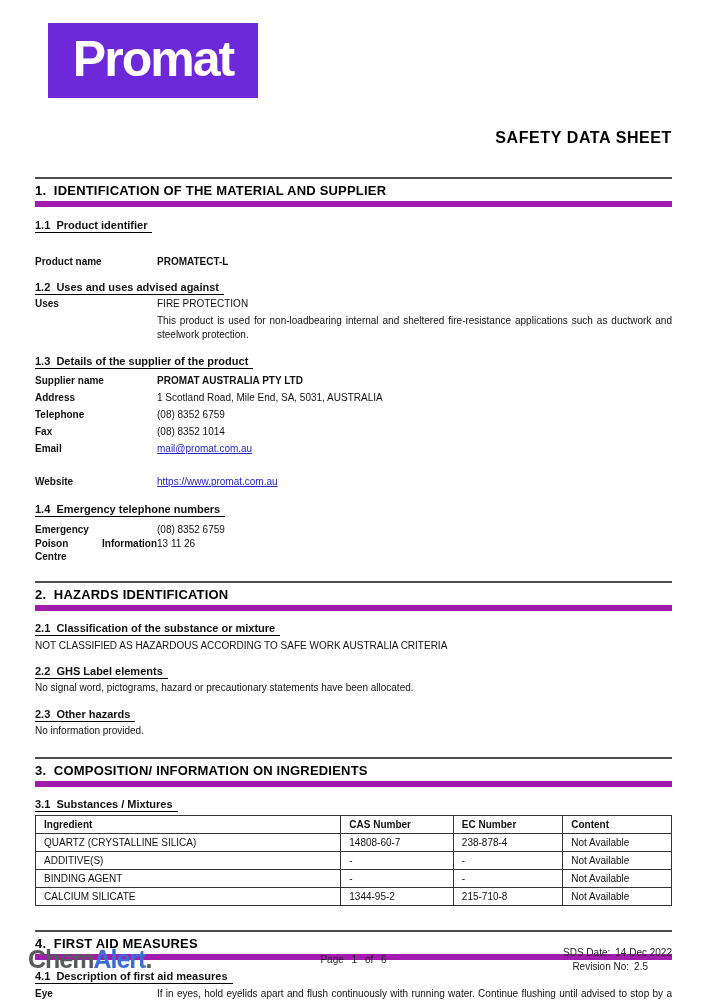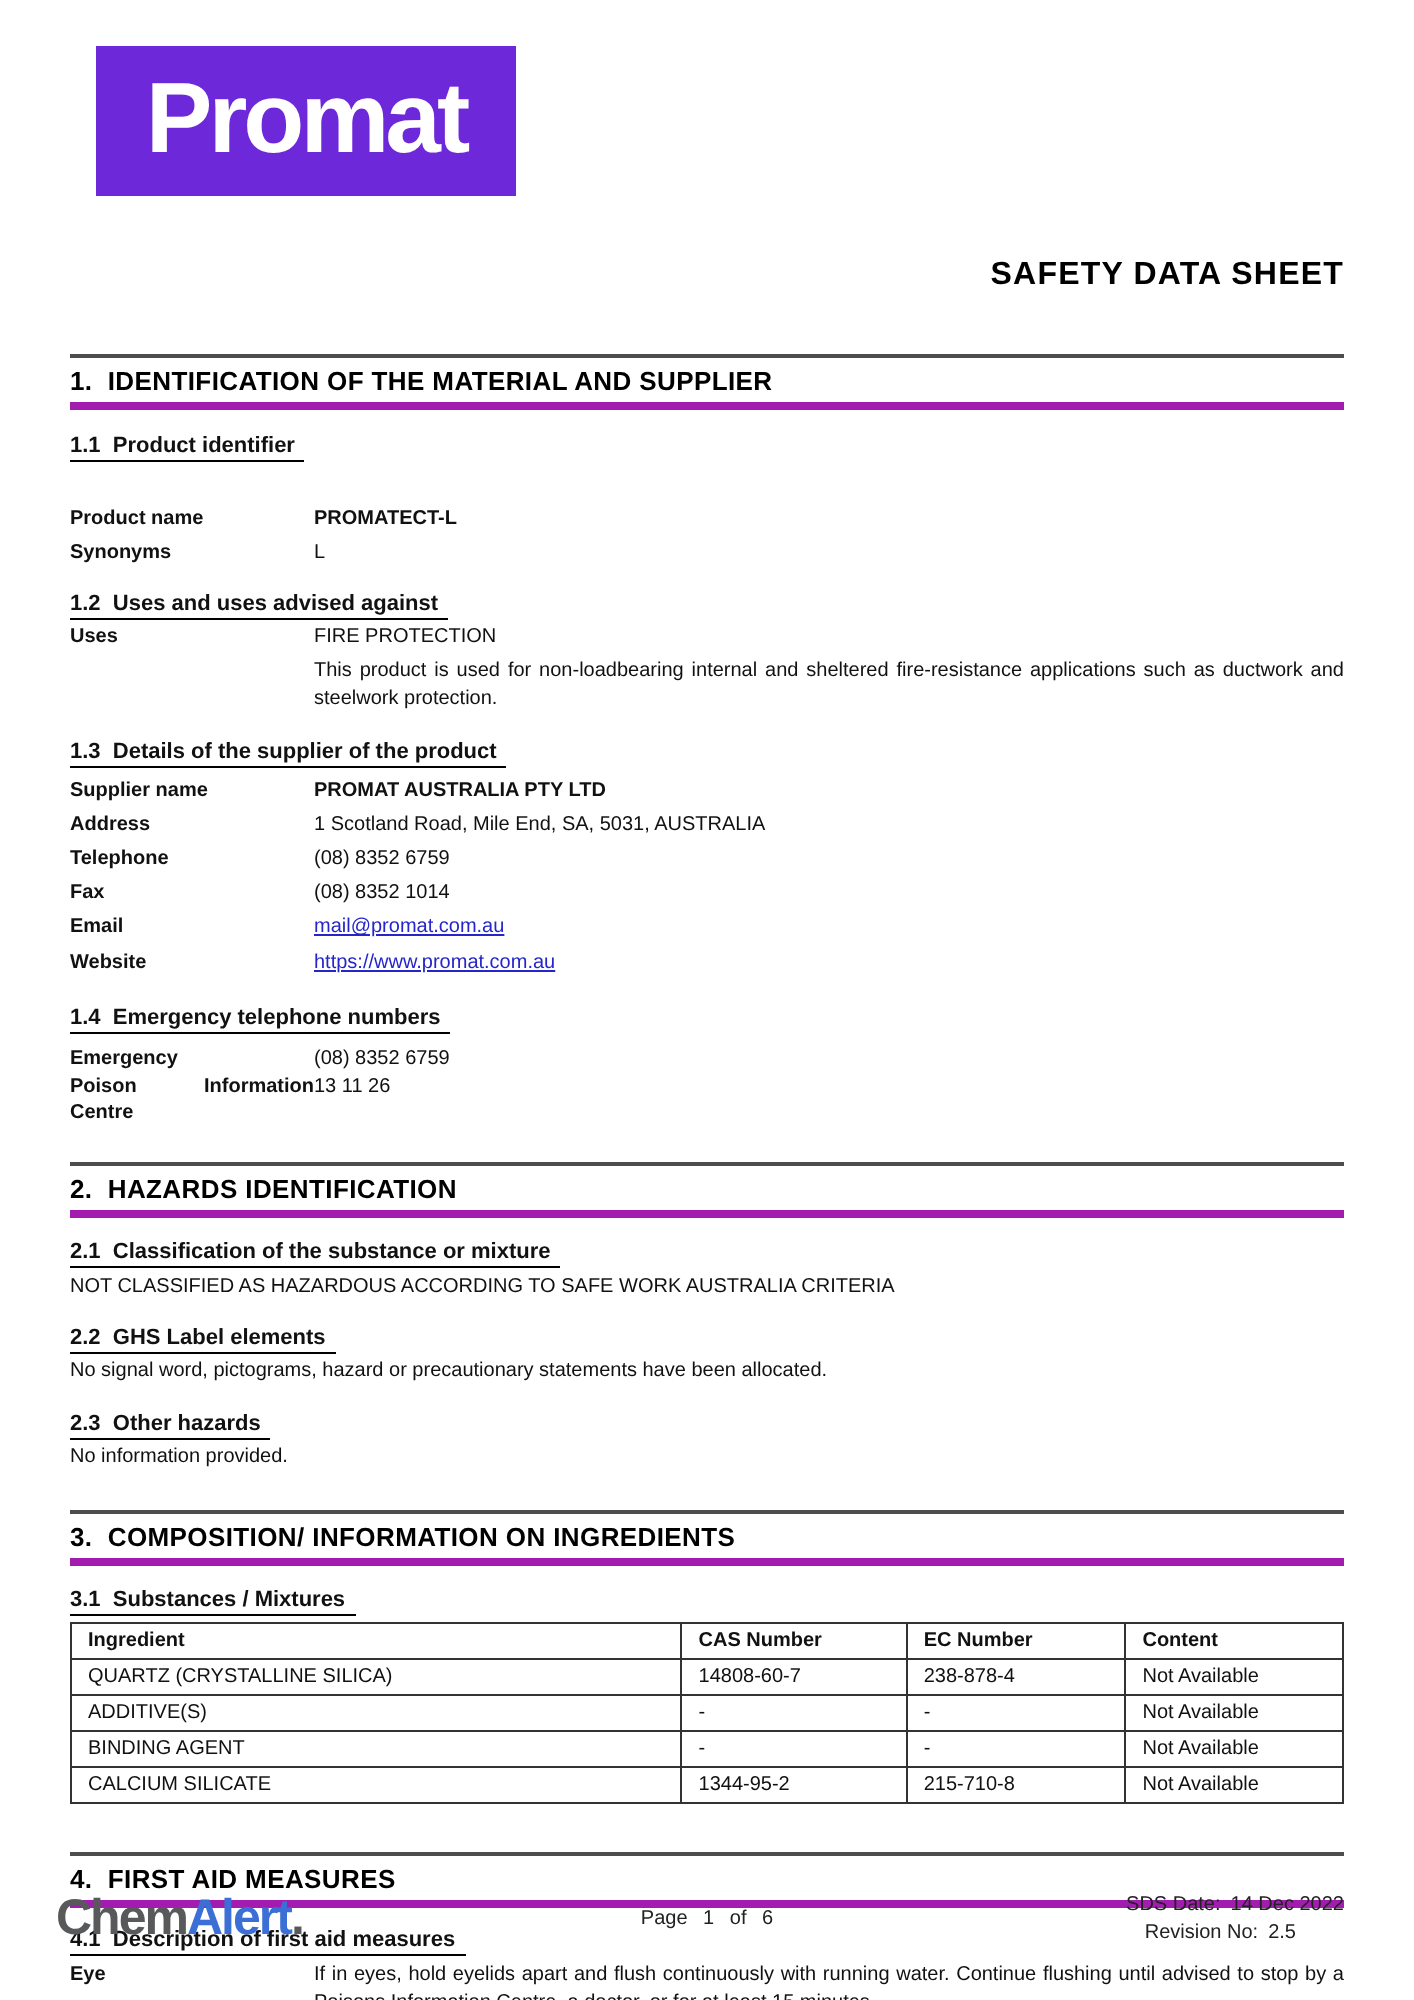--- a/index.html
+++ b/index.html
@@ -18,21 +18,21 @@
     color:#fff; font-weight:bold; font-size:50px; letter-spacing:-2px;
     transform:translateY(-2px);
   }
   .doc-title {
     position:absolute; right:35px; top:129px;
     font-size:16px; font-weight:bold; letter-spacing:.6px; color:#000;
   }
   
   .content { position:absolute; left:35px; right:35px; top:0; }
   .sec-head {
-    border-top:2px solid #4d4d4d; border-bottom:4px solid #a21caf;
+    border-top:2px solid #4d4d4d; border-bottom:6px solid #a21caf;
     padding:4px 0 3px 0;
   }
   .sec-head h2 {
     font-size:13px; font-weight:bold; white-space:pre-wrap; color:#000;
     letter-spacing:.2px;
   }
   .sub-head {
     display:inline-block; font-size:11px; font-weight:bold;
     border-bottom:1px solid #000; padding:0 5px 1px 0; white-space:pre-wrap;
   }
@@ -89,24 +89,20 @@
       <h2>1.  IDENTIFICATION OF THE MATERIAL AND SUPPLIER</h2>
     </div>
 
     <div style="margin-top:8px;">
       <span class="sub-head">1.1  Product identifier</span>
     </div>
     <div class="kv" style="margin-top:22px;">
       <span class="k">Product name</span>
       <span class="v" style="font-weight:bold;">PROMATECT-L</span>
     </div>
-    <div class="kv" style="margin-top:4px;">
-      <span class="k">Synonyms</span>
-      <span class="v">L</span>
-    </div>
 
     <div style="margin-top:9px;">
       <span class="sub-head">1.2  Uses and uses advised against</span>
     </div>
     <div class="kv" style="margin-top:2px;">
       <span class="k">Uses</span>
       <span class="v">FIRE PROTECTION</span>
     </div>
     <div class="kv" style="margin-top:4px;">
       <span class="k"></span>
@@ -129,21 +125,21 @@
       <span class="v">(08) 8352 6759</span>
     </div>
     <div class="kv" style="margin-top:4px;">
       <span class="k">Fax</span>
       <span class="v">(08) 8352 1014</span>
     </div>
     <div class="kv" style="margin-top:4px;">
       <span class="k">Email</span>
       <span class="v"><a href="#" class="link">mail@promat.com.au</a></span>
     </div>
-    <div class="kv" style="margin-top:5px;justify-content:flex-end;">
+    <div class="kv" style="margin-top:20px;justify-content:flex-end;">
       <span class="k">Website</span>
       <span class="v"><a href="#" class="link">https://www.promat.com.au</a></span>
     </div>
 
     <div style="margin-top:11px;">
       <span class="sub-head">1.4  Emergency telephone numbers</span>
     </div>
     <div class="kv" style="margin-top:6px;">
       <span class="k">Emergency</span>
       <span class="v">(08) 8352 6759</span>

